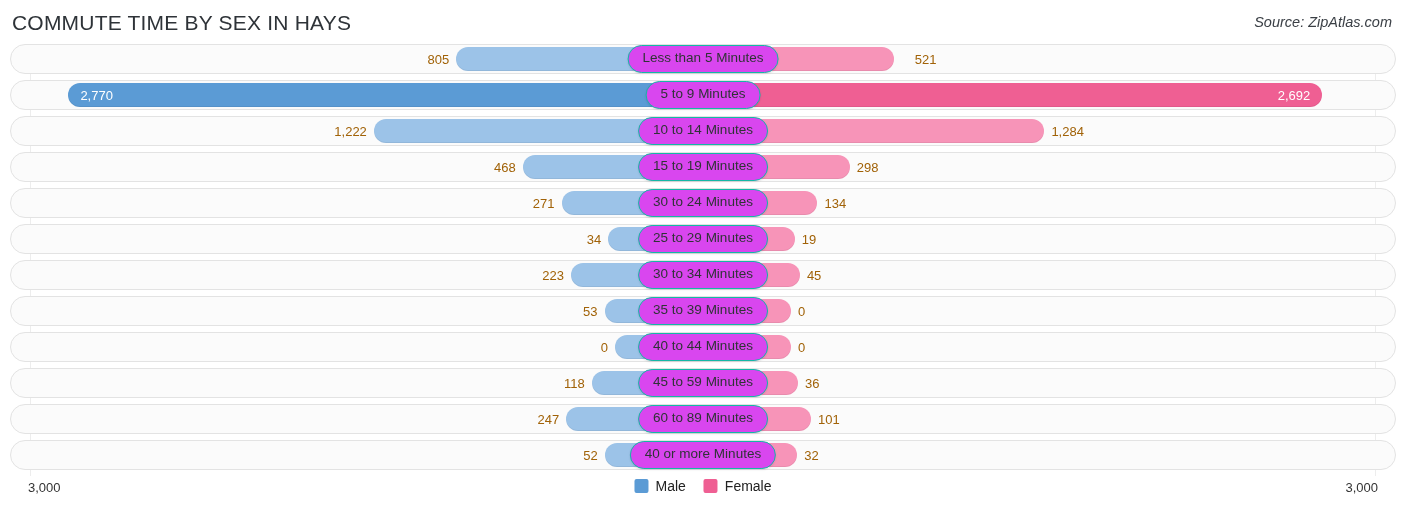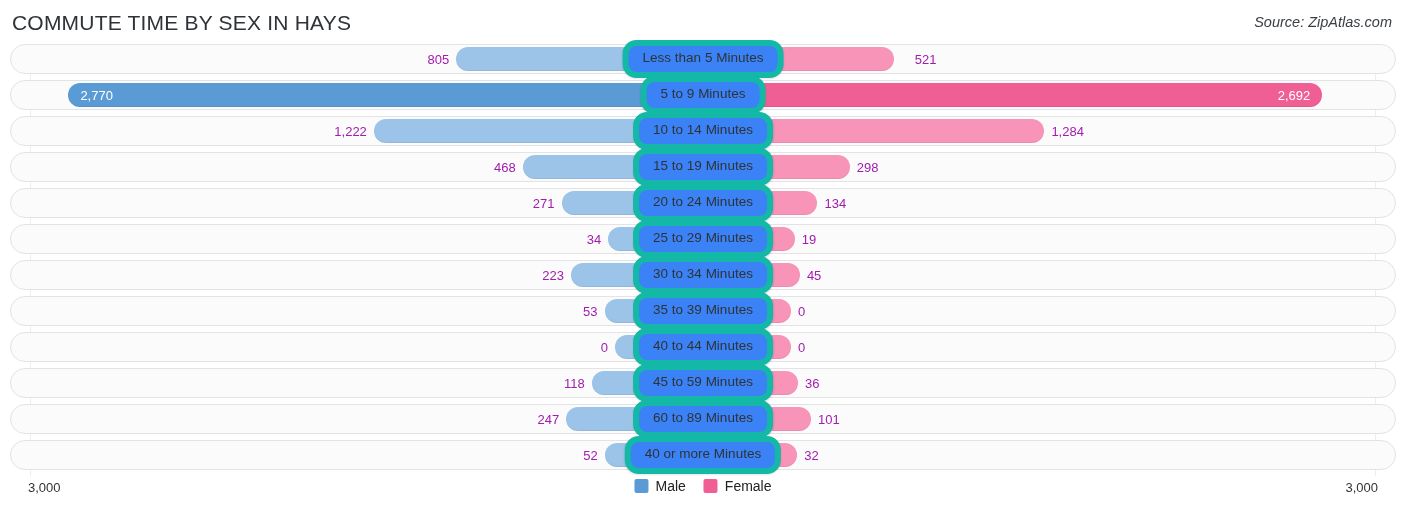--- a/index.html
+++ b/index.html
@@ -106,36 +106,36 @@
     top: 0; bottom: 0;
     width: 14px;
   }
 
   
   .val {
     position: absolute;
     top: 50%;
     transform: translateY(-50%);
     font-size: 13px;
-    color: #a21caf;
+    color: #a16207;
     white-space: nowrap;
     line-height: 1;
   }
   .val-male   { text-align: right; }
   .val-female { text-align: left; }
   .val.inside { color: #ffffff; }
 
   
   .pill {
     position: absolute;
     left: 50%;
     top: 50%;
     transform: translate(-50%, -50%);
-    background: #3b82f6;
-    border: 6px solid #14b8a6;
+    background: #d946ef;
+    border: 1px solid #14b8a6;
     border-radius: 14px;
     height: 26px;
     line-height: 24px;
     padding: 0 14px;
     font-size: 13.5px;
     color: #2f3336;
     white-space: nowrap;
     box-shadow: 0 1px 2px rgba(0,0,0,0.10);
     z-index: 3;
   }
@@ -229,21 +229,21 @@
           <div class="val val-female" style="left: calc(50% + 153.805px);">298</div>
           <div class="pill">15 to 19 Minutes</div>
         </div>
       </div>
       <div class="row">
         <div class="row-inner">
           <div class="bar bar-male" style="width: 141.477px;"></div>
           <div class="bar bar-female" style="width: 114.443px;"></div>
           <div class="val val-male" style="right: calc(50% + 148.477px);">271</div>
           <div class="val val-female" style="left: calc(50% + 121.443px);">134</div>
-          <div class="pill">20 to 24 Minutes</div>
+          <div class="pill">30 to 24 Minutes</div>
         </div>
       </div>
       <div class="row">
         <div class="row-inner">
           <div class="bar bar-male" style="width: 94.7093px;"></div>
           <div class="bar bar-female" style="width: 91.7493px;"></div>
           <div class="val val-male" style="right: calc(50% + 101.709px);">34</div>
           <div class="val val-female" style="left: calc(50% + 98.7493px);">19</div>
           <div class="pill">25 to 29 Minutes</div>
         </div>

